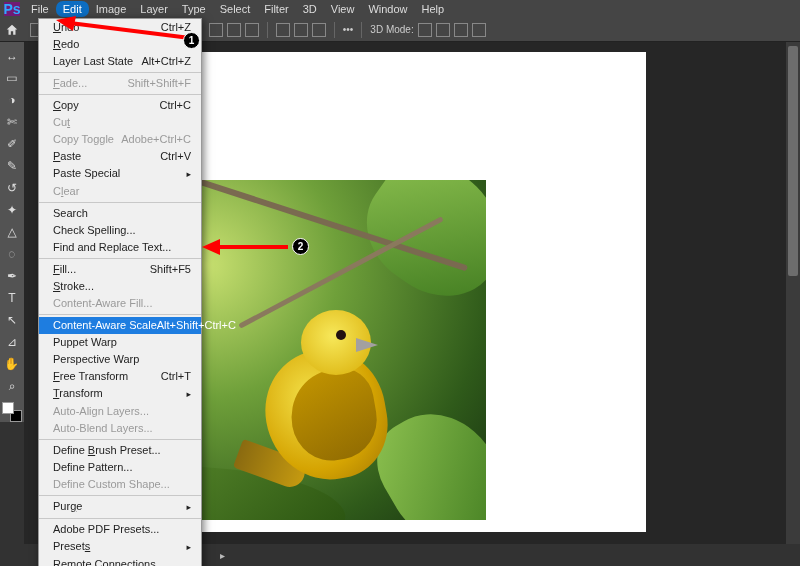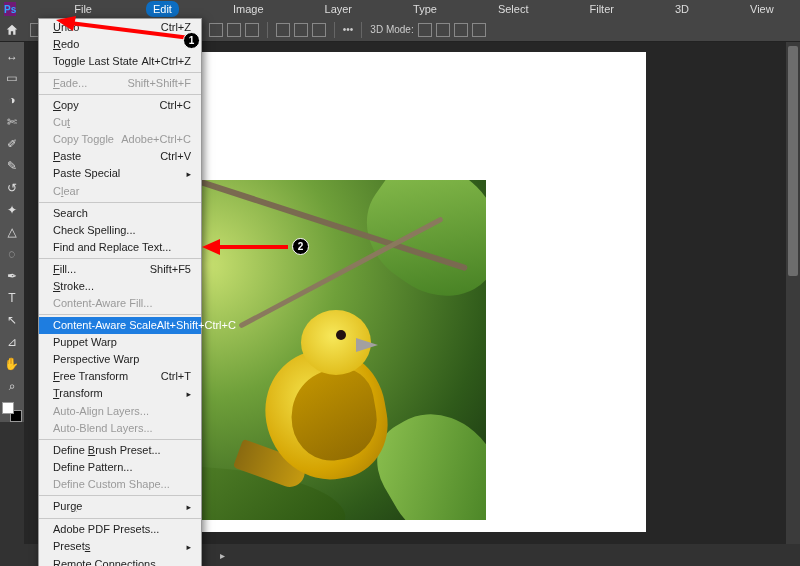--- a/index.html
+++ b/index.html
@@ -1,19 +1,19 @@
 <!DOCTYPE html>
 <html><head>
 <meta charset="utf-8">
 <style>
   * { margin: 0; padding: 0; box-sizing: border-box; font-family: "Segoe UI", Tahoma, sans-serif; }
   body { background: #323232; color: #ccc; font-size: 11px; width: 800px; height: 566px; overflow: hidden; position: relative; }
   .menubar { display: flex; align-items: center; height: 18px; background: #454545; padding-left: 4px; gap: 0; }
-  .ps-logo { width: 16px; height: 14px; background:#701a75; color:#31a8ff; display:flex; align-items:center; justify-content:center; font-size:10px; font-weight:700; margin-right:4px; }
-  .menubar-item { padding: 2px 7px; font-size: 11px; color: #ddd; cursor: default; margin-left: 47px; }
+  .ps-logo { width: 16px; height: 14px; background:#701a75; color:#31a8ff; display:flex; align-items:center; justify-content:center; font-size:14px; font-weight:700; margin-right:4px; }
+  .menubar-item { padding: 2px 7px; font-size: 11px; color: #ddd; cursor: default; }
   .menubar-item.active { background: #0d6dc1; color: #fff; border-radius: 7px; }
   .options-bar { height: 24px; background: #454545; display: flex; align-items: center; padding-left: 4px; gap: 10px; border-bottom: 1px solid #222; font-size: 10px; color: #ccc; }
   .home-icn { width:16px; height:16px; display:flex; align-items:center; justify-content:center; }
   .opt-seg { display:flex; align-items:center; gap:4px; }
   .opt-seg .sep { width:1px; height:16px; background:#666; margin:0 4px; }
   .icn-box { width:14px; height:14px; border:1px solid #888; }
   .toolbar { position:absolute; left:0; top:42px; width:24px; background:#535353; display:flex; flex-direction:column; gap:2px; padding-top:4px; align-items:center; }
   .tool { width:20px; height:20px; display:flex; align-items:center; justify-content:center; color:#ddd; font-size:12px; }
   .swatches { width:20px; height:20px; position:relative; margin-top:4px; }
   .swatch-fg { position:absolute; left:0; top:0; width:12px; height:12px; background:#fff; border:1px solid #999; }
@@ -147,21 +147,21 @@
 <div class="menu-panel" id="edit-menu">
     <div class="menu-row">
       <span><span class="u">U</span>ndo</span>
       <span>Ctrl+Z</span>
     </div>
     <div class="menu-row">
       <span><span class="u">R</span>edo</span>
       <span></span>
     </div>
     <div class="menu-row">
-      <span>Toggle Last State</span>
+      <span>Layer Last State</span>
       <span>Alt+Ctrl+Z</span>
     </div>
     <div class="menu-sep"></div>
     <div class="menu-row disabled">
       <span><span class="u">F</span>ade...</span>
       <span>Shift+Shift+F</span>
     </div>
     <div class="menu-sep"></div>
     <div class="menu-row">
       <span><span class="u">C</span>opy</span>

